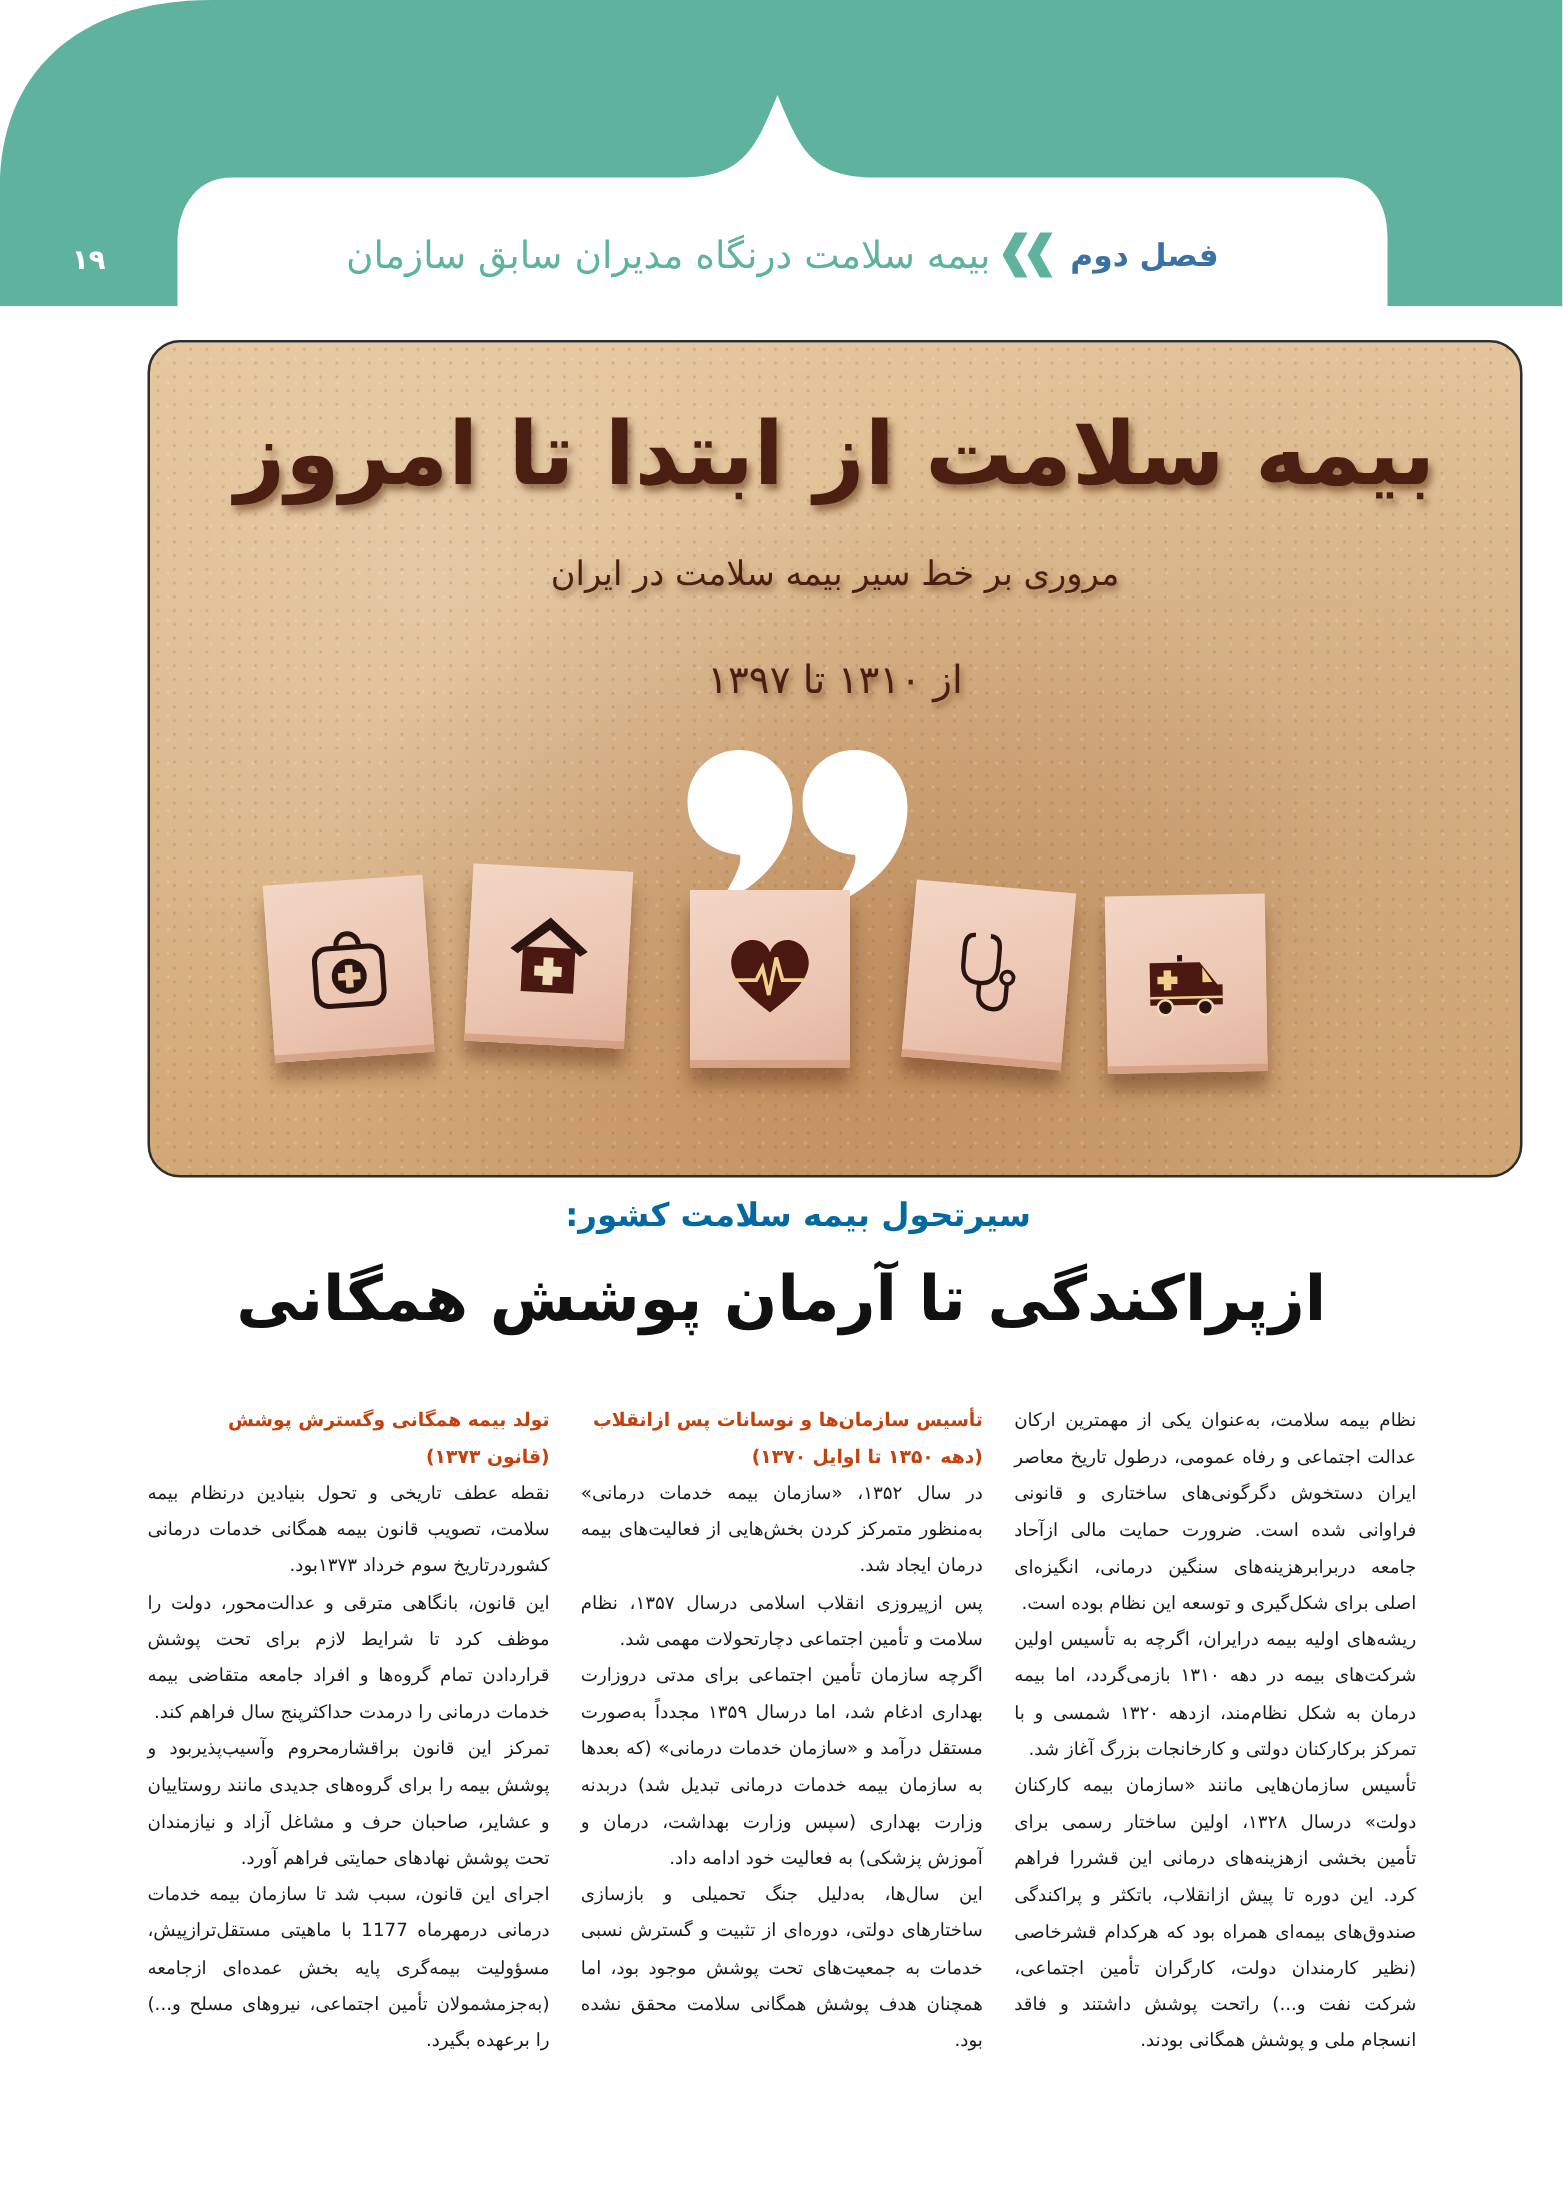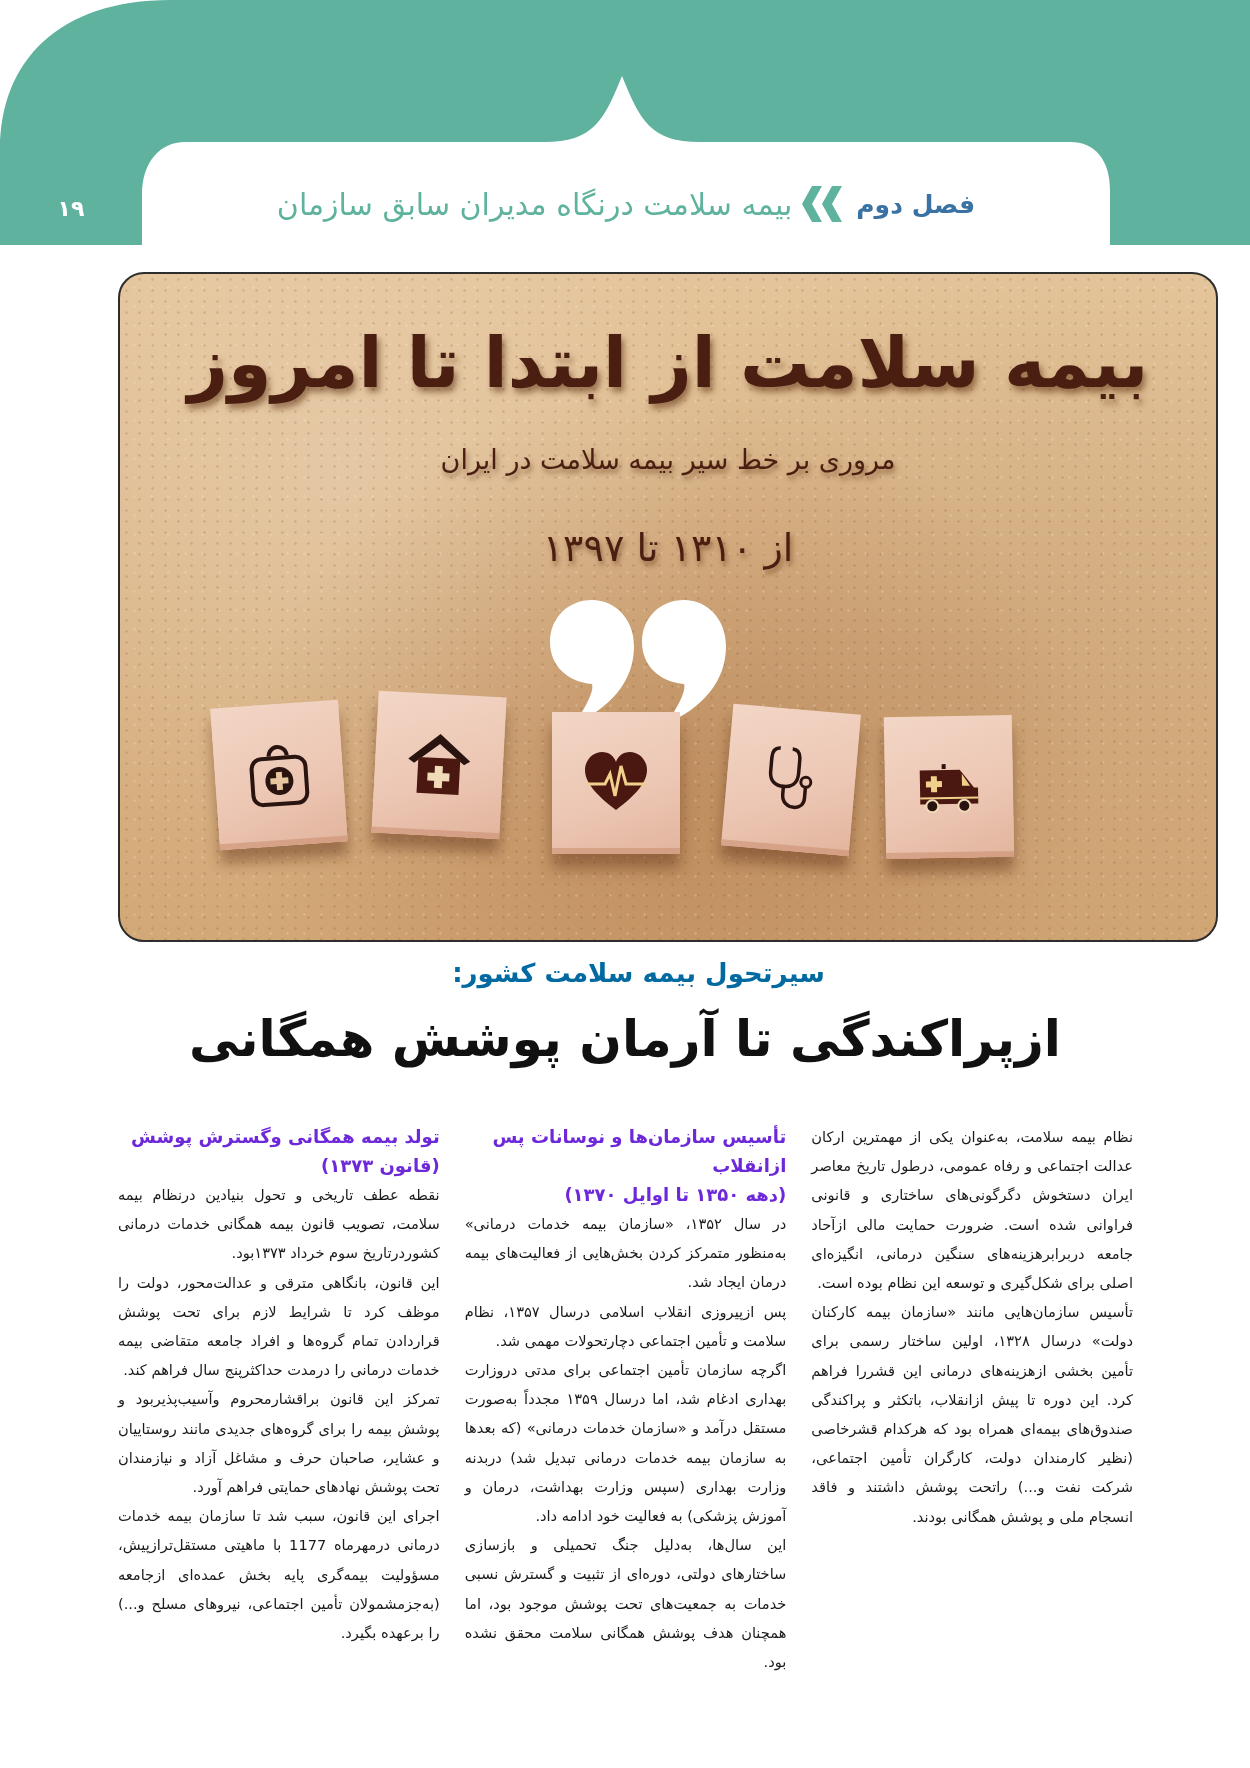--- a/index.html
+++ b/index.html
@@ -45,21 +45,21 @@
       position: absolute; top: 48px; left: 0; right: 0; text-align: center;
       font-weight: bold; font-size: 70px; color: #4a1e10;
       text-shadow: 3px 5px 6px rgba(90,45,15,0.55); letter-spacing: -1px;
     }
     .hero-subtitle {
       position: absolute; top: 170px; left: 0; right: 0; text-align: center;
       font-size: 27px; color: #4a1e10; text-shadow: 2px 4px 5px rgba(90,45,15,0.5);
     }
     .hero-range {
       position: absolute; top: 252px; left: 0; right: 0; text-align: center;
-      font-size: 38px; color: #4a1e10; text-shadow: 2px 4px 5px rgba(90,45,15,0.5);
+      font-size: 31px; color: #4a1e10; text-shadow: 2px 4px 5px rgba(90,45,15,0.5);
     }
     .hero-quote { position: absolute; left: 428px; top: 326px; width: 180px; height: 124px; }
     .blocks { position: absolute; left: 0; right: 0; top: 420px; height: 200px; }
     .block {
       position: absolute; width: 128px; height: 142px;
       background: linear-gradient(160deg, #f3d6c6 0%, #ecc6b3 60%, #e2b49d 100%);
       box-shadow: 0 14px 14px rgba(90,45,20,0.45), inset 0 -6px 0 rgba(200,140,110,0.55);
       display: flex; align-items: center; justify-content: center;
     }
     .block svg { width: 70px; height: 70px; }
@@ -74,21 +74,21 @@
       font-weight: bold; font-size: 50px; color: #111111; letter-spacing: -1px;
     }
 
     
     .columns {
       position: absolute; top: 1122px; left: 118px; width: 1015px; height: 560px;
       display: flex; flex-direction: row; gap: 25px; direction: rtl;
     }
     .column { width: 322px; direction: rtl; text-align: justify; }
     .col-heading {
-      color: #6d28d9; font-weight: bold; font-size: 18px; line-height: 29px; text-align: right;
+      color: #c2410c; font-weight: bold; font-size: 15px; line-height: 29px; text-align: right;
     }
     .col-para {
       font-size: 14.6px; line-height: 29.2px; color: #1a1a1a; text-align: justify; text-align-last: right;
     }
   </style>
 </head>
 <body>
 
 <div class="header-band">
   <svg width="1250" height="245" viewBox="0 0 1250 245">
@@ -161,20 +161,21 @@
     </div>
   </div>
 </div>
 
 <div class="kicker">سیرتحول بیمه سلامت کشور:</div>
 <h1 class="headline">ازپراکندگی تا آرمان پوشش همگانی</h1>
 
 <div class="columns">
   <div class="column">
     <p class="col-para">نظام بیمه سلامت، به‌عنوان یکی از مهمترین ارکان عدالت اجتماعی و رفاه عمومی، درطول تاریخ معاصر ایران دستخوش دگرگونی‌های ساختاری و قانونی فراوانی شده است. ضرورت حمایت مالی ازآحاد جامعه دربرابرهزینه‌های سنگین درمانی، انگیزه‌ای اصلی برای شکل‌گیری و توسعه این نظام بوده است.</p>
+    <p class="col-para">ریشه‌های اولیه بیمه درایران، اگرچه به تأسیس اولین شرکت‌های بیمه در دهه ۱۳۱۰ بازمی‌گردد، اما بیمه درمان به شکل نظام‌مند، ازدهه ۱۳۲۰ شمسی و با تمرکز برکارکنان دولتی و کارخانجات بزرگ آغاز شد.</p>
     <p class="col-para">تأسیس سازمان‌هایی مانند «سازمان بیمه کارکنان دولت» درسال ۱۳۲۸، اولین ساختار رسمی برای تأمین بخشی ازهزینه‌های درمانی این قشررا فراهم کرد. این دوره تا پیش ازانقلاب، باتکثر و پراکندگی صندوق‌های بیمه‌ای همراه بود که هرکدام قشرخاصی (نظیر کارمندان دولت، کارگران تأمین اجتماعی، شرکت نفت و...) راتحت پوشش داشتند و فاقد انسجام ملی و پوشش همگانی بودند.</p>
   </div>
   <div class="column">
     <div class="col-heading">تأسیس سازمان‌ها و نوسانات پس ازانقلاب</div>
     <div class="col-heading">(دهه ۱۳۵۰ تا اوایل ۱۳۷۰)</div>
     <p class="col-para">در سال ۱۳۵۲، «سازمان بیمه خدمات درمانی» به‌منظور متمرکز کردن بخش‌هایی از فعالیت‌های بیمه درمان ایجاد شد.</p>
     <p class="col-para">پس ازپیروزی انقلاب اسلامی درسال ۱۳۵۷، نظام سلامت و تأمین اجتماعی دچارتحولات مهمی شد.</p>
     <p class="col-para">اگرچه سازمان تأمین اجتماعی برای مدتی دروزارت بهداری ادغام شد، اما درسال ۱۳۵۹ مجدداً به‌صورت مستقل درآمد و «سازمان خدمات درمانی» (که بعدها به سازمان بیمه خدمات درمانی تبدیل شد) دربدنه وزارت بهداری (سپس وزارت بهداشت، درمان و آموزش پزشکی) به فعالیت خود ادامه داد.</p>
     <p class="col-para">این سال‌ها، به‌دلیل جنگ تحمیلی و بازسازی ساختارهای دولتی، دوره‌ای از تثبیت و گسترش نسبی خدمات به جمعیت‌های تحت پوشش موجود بود، اما همچنان هدف پوشش همگانی سلامت محقق نشده بود.</p>
   </div>

